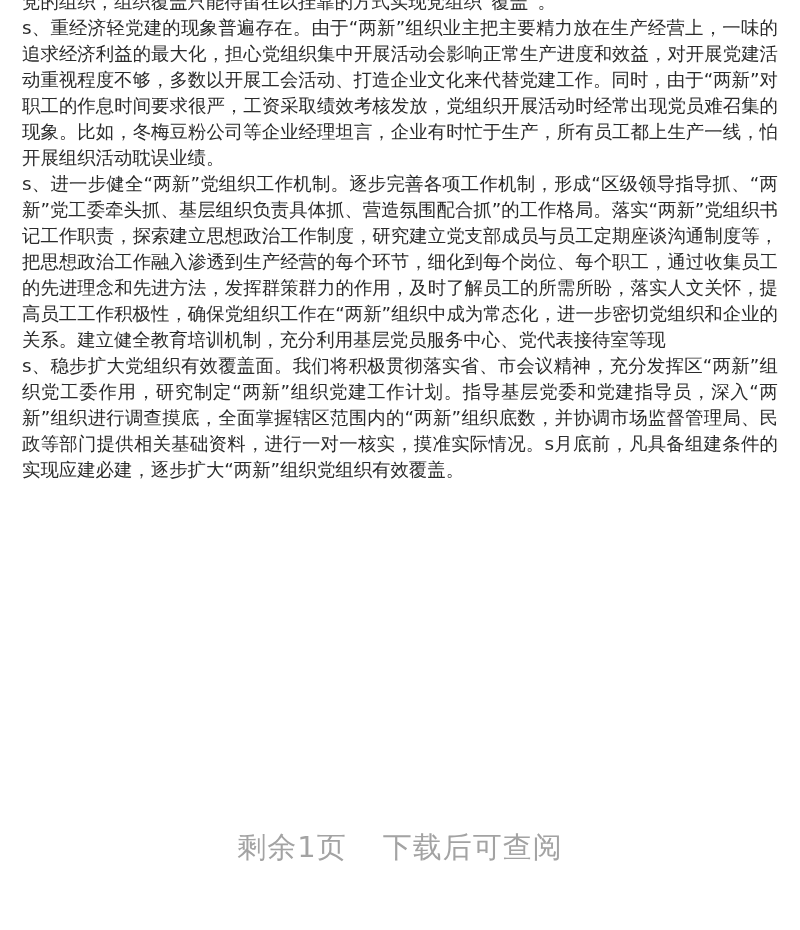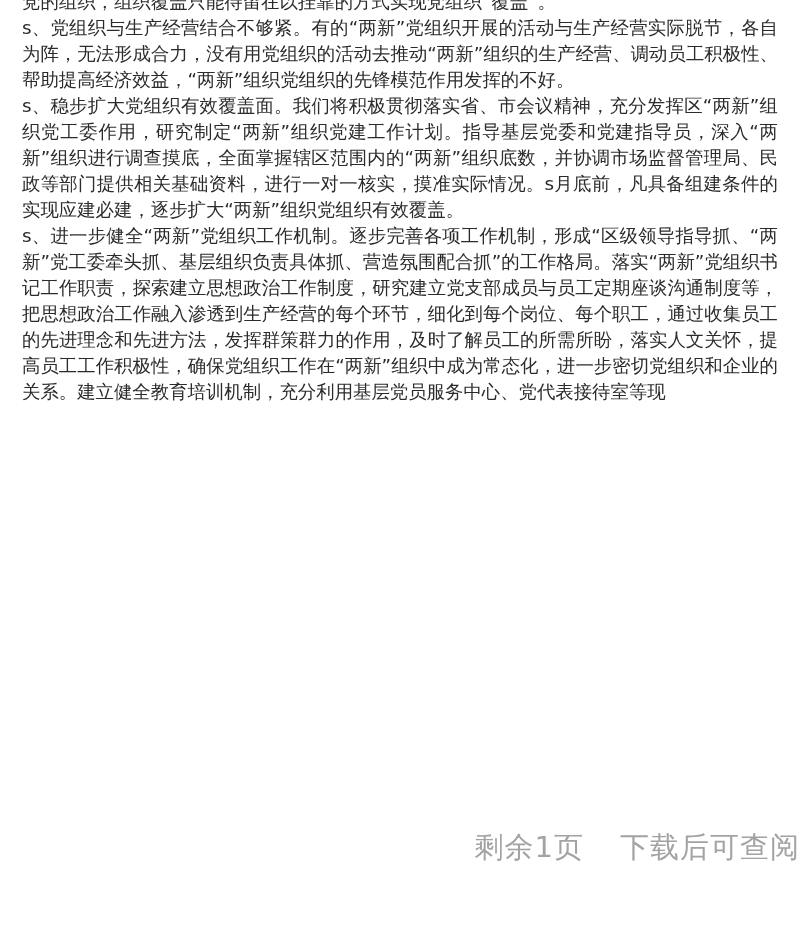--- a/index.html
+++ b/index.html
@@ -36,37 +36,37 @@
       font-size: 40px;
       transform: rotate(-40deg);
       pointer-events: none;
       white-space: nowrap;
     }
     .more-banner {
       position: absolute;
       left: 0;
       top: 828px;
       width: 800px;
-      text-align: right;
+      text-align: center;
       color: #a3a3a3;
       font-size: 29px;
       letter-spacing: 1px;
     }
     .more-banner .gap {
       display: inline-block;
       width: 36px;
     }
   </style>
 </head>
 <body>
 
 <div class="doc">
   <p>党的组织，组织覆盖只能待留在以挂靠的方式实现党组织“覆盖”。</p>
-  <p>s、党组织与生产经营结合不够紧。有的“两新”党组织开展的活动与生产经营实际脱节，各自为阵，无法形成合力，没有用党组织的活动去推动“两新”组织的生产经营、调动员工积极性、帮助提高经济效益，“两新”组织党组织的先锋模范作用发挥的不好。</p>
+  <p>s、重经济轻党建的现象普遍存在。由于“两新”组织业主把主要精力放在生产经营上，一味的追求经济利益的最大化，担心党组织集中开展活动会影响正常生产进度和效益，对开展党建活动重视程度不够，多数以开展工会活动、打造企业文化来代替党建工作。同时，由于“两新”对职工的作息时间要求很严，工资采取绩效考核发放，党组织开展活动时经常出现党员难召集的现象。比如，冬梅豆粉公司等企业经理坦言，企业有时忙于生产，所有员工都上生产一线，怕开展组织活动耽误业绩。</p>
+  <p>s、进一步健全“两新”党组织工作机制。逐步完善各项工作机制，形成“区级领导指导抓、“两新”党工委牵头抓、基层组织负责具体抓、营造氛围配合抓”的工作格局。落实“两新”党组织书记工作职责，探索建立思想政治工作制度，研究建立党支部成员与员工定期座谈沟通制度等，把思想政治工作融入渗透到生产经营的每个环节，细化到每个岗位、每个职工，通过收集员工的先进理念和先进方法，发挥群策群力的作用，及时了解员工的所需所盼，落实人文关怀，提高员工工作积极性，确保党组织工作在“两新”组织中成为常态化，进一步密切党组织和企业的关系。建立健全教育培训机制，充分利用基层党员服务中心、党代表接待室等现</p>
   <p>s、稳步扩大党组织有效覆盖面。我们将积极贯彻落实省、市会议精神，充分发挥区“两新”组织党工委作用，研究制定“两新”组织党建工作计划。指导基层党委和党建指导员，深入“两新”组织进行调查摸底，全面掌握辖区范围内的“两新”组织底数，并协调市场监督管理局、民政等部门提供相关基础资料，进行一对一核实，摸准实际情况。s月底前，凡具备组建条件的实现应建必建，逐步扩大“两新”组织党组织有效覆盖。</p>
-  <p>s、进一步健全“两新”党组织工作机制。逐步完善各项工作机制，形成“区级领导指导抓、“两新”党工委牵头抓、基层组织负责具体抓、营造氛围配合抓”的工作格局。落实“两新”党组织书记工作职责，探索建立思想政治工作制度，研究建立党支部成员与员工定期座谈沟通制度等，把思想政治工作融入渗透到生产经营的每个环节，细化到每个岗位、每个职工，通过收集员工的先进理念和先进方法，发挥群策群力的作用，及时了解员工的所需所盼，落实人文关怀，提高员工工作积极性，确保党组织工作在“两新”组织中成为常态化，进一步密切党组织和企业的关系。建立健全教育培训机制，充分利用基层党员服务中心、党代表接待室等现</p>
 </div>
 
 <div class="watermark" style="left:180px;top:200px;">​</div>
 
 <div class="more-banner">
   <span>剩余1页</span><span class="gap"></span><span>下载后可查阅</span>
 </div>
 
 </body></html>

